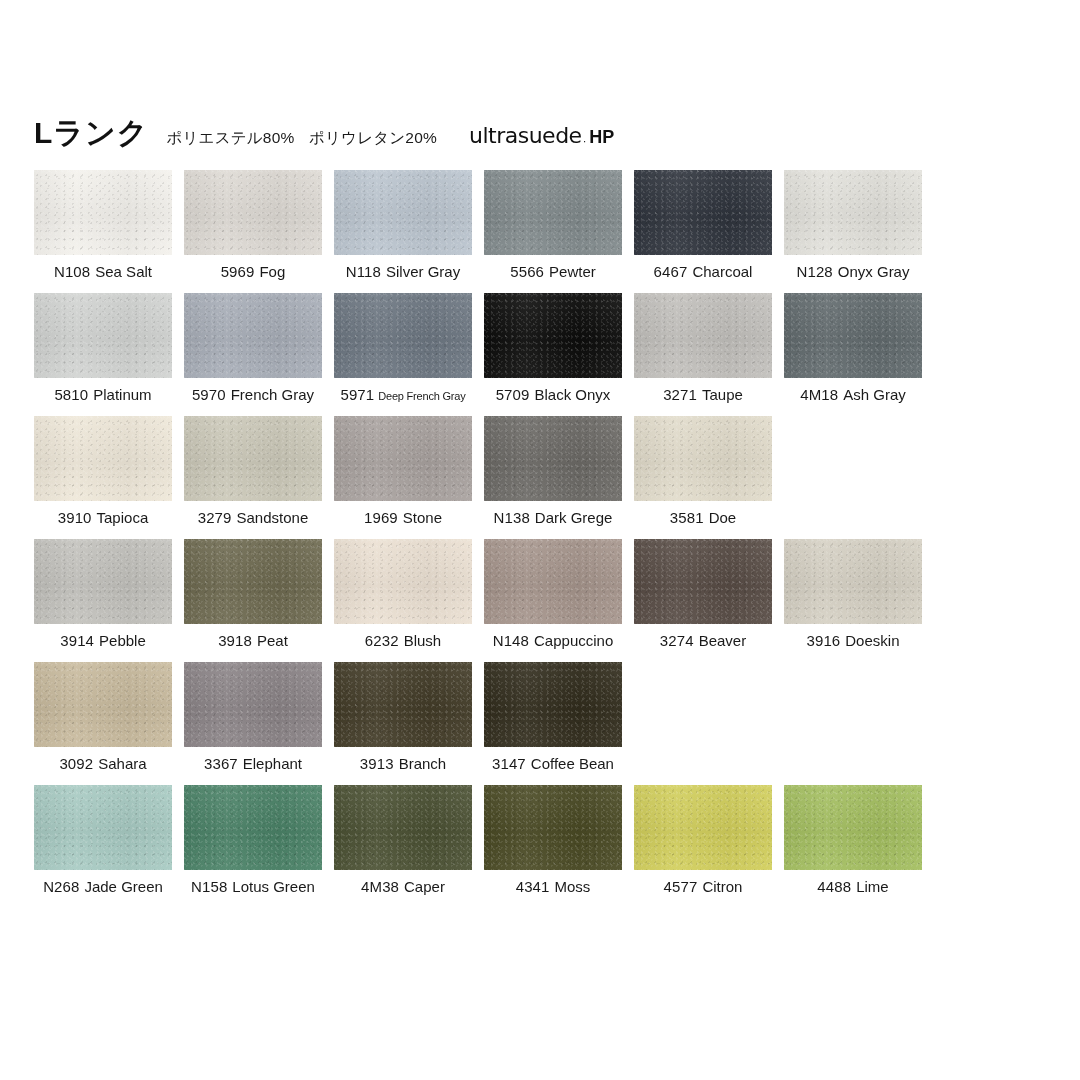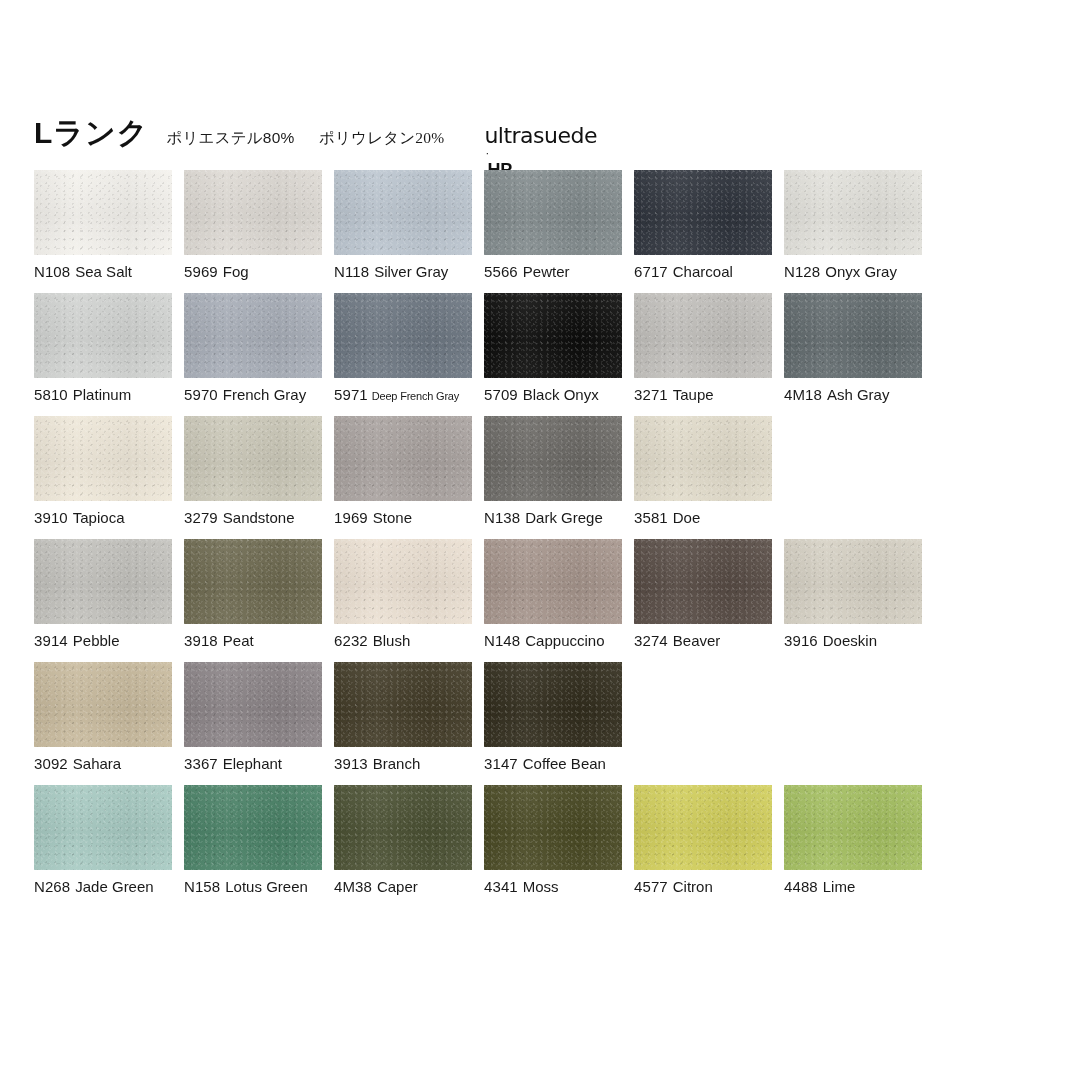--- a/index.html
+++ b/index.html
@@ -33,27 +33,26 @@
     white-space:nowrap;
   }
   .composition{
     margin-left:18px;
     font-size:15.5px;
     font-weight:400;
     color:#1a1a1a;
     white-space:nowrap;
     letter-spacing:.2px;
   }
-  .composition .part+.part{margin-left:20px;font-family:Liberation Serif, serif;}
+  .composition .part+.part{margin-left:10px;}
   .brand{
-    margin-left:40px;
+    margin-left:32px;
     display:flex;
-    align-items:flex-start;
+    align-items:flex-end;
     white-space:nowrap;
-    flex-direction:column;
   }
   .brand-word{
     font-family:"DejaVu Sans","Liberation Sans",sans-serif;
     font-size:22px;
     font-weight:400;
     letter-spacing:-0.5px;
     color:#111;
   }
   .brand-reg{
     font-size:11px;
@@ -110,21 +109,21 @@
     content:"";
     position:absolute;inset:0;
     background:
       linear-gradient(90deg, rgba(0,0,0,.045) 0%, rgba(255,255,255,.05) 30%, rgba(0,0,0,.03) 68%, rgba(255,255,255,.04) 100%),
       linear-gradient(180deg, rgba(255,255,255,.05) 0%, rgba(0,0,0,.04) 55%, rgba(255,255,255,.03) 100%);
     pointer-events:none;
   }
   .label{
     margin-top:8px;
     width:138px;
-    text-align:left;
+    text-align:center;
     font-size:15px;
     line-height:18px;
     color:#1a1a1a;
     white-space:nowrap;
   }
   .label .code{letter-spacing:.1px;}
   .label .nm{margin-left:5px;}
   .label.condensed .nm{
     font-size:11px;
     letter-spacing:-0.2px;
@@ -163,21 +162,21 @@
         <div class="cell">
           <div class="swatch" style="background: rgb(188, 198, 208);"></div>
           <div class="label"><span class="code">N118</span><span class="nm">Silver Gray</span></div>
         </div>
         <div class="cell">
           <div class="swatch" style="background: rgb(130, 139, 141);"></div>
           <div class="label"><span class="code">5566</span><span class="nm">Pewter</span></div>
         </div>
         <div class="cell">
           <div class="swatch" style="background: rgb(47, 52, 61);"></div>
-          <div class="label"><span class="code">6717</span><span class="nm">Charcoal</span></div>
+          <div class="label"><span class="code">6467</span><span class="nm">Charcoal</span></div>
         </div>
         <div class="cell">
           <div class="swatch" style="background: rgb(227, 226, 220);"></div>
           <div class="label"><span class="code">N128</span><span class="nm">Onyx Gray</span></div>
         </div>
       </div>
       <div class="row">
         <div class="cell">
           <div class="swatch" style="background: rgb(210, 212, 210);"></div>
           <div class="label"><span class="code">5810</span><span class="nm">Platinum</span></div>

